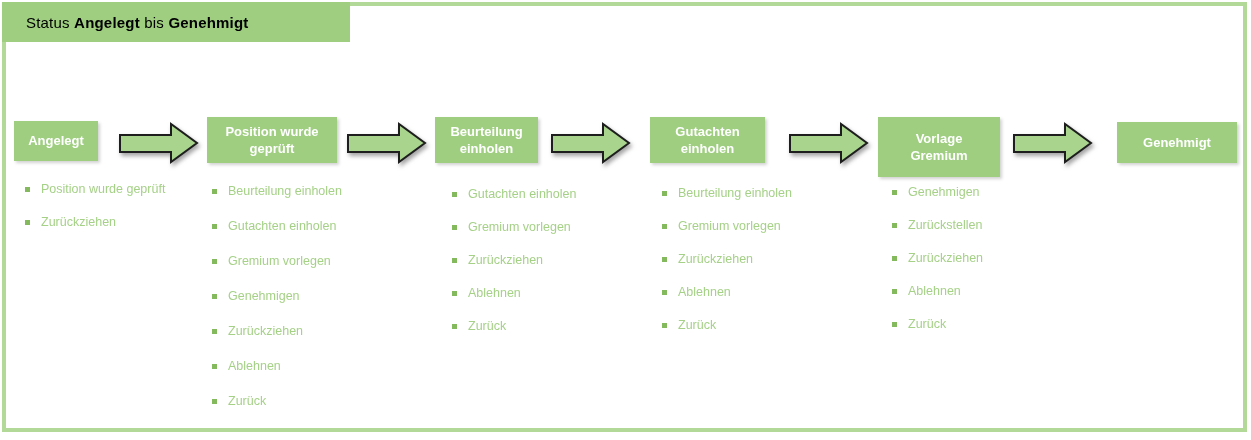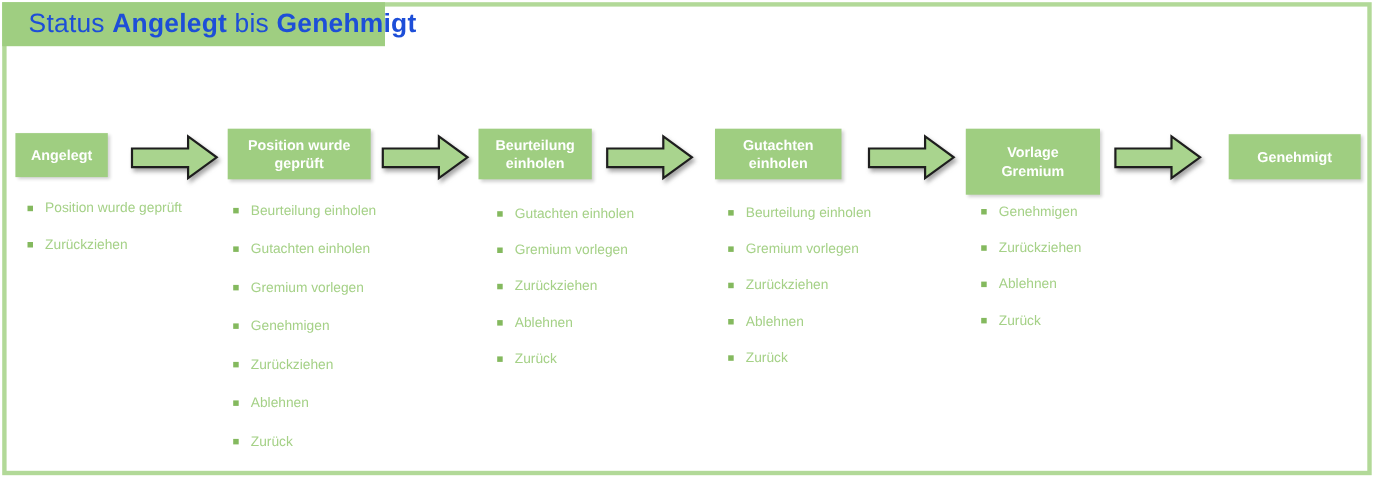--- a/index.html
+++ b/index.html
@@ -28,22 +28,22 @@
   
   .title-bar {
     position: absolute;
     left: 2px; top: 2px;
     width: 348px; height: 40px;
     background: #9fce81;
     display: flex;
     align-items: center;
     padding-left: 24px;
     box-sizing: border-box;
-    color: #1d4ed8;
-    font-size: 24px;
+    color: #000000;
+    font-size: 15px;
     letter-spacing: 0.2px;
     white-space: pre;
   }
   .title-bar .bold { font-weight: bold; }
   
   .stage-box {
     position: absolute;
     background: #9fce81;
     color: #ffffff;
     font-weight: bold;
@@ -237,20 +237,24 @@
       </li>
   </ul>
 
   <ul class="action-list list-5">
     <li>
         <span class="bullet"></span>
         <span>Genehmigen</span>
       </li>
     <li>
         <span class="bullet"></span>
+        <span>Zurückstellen</span>
+      </li>
+    <li>
+        <span class="bullet"></span>
         <span>Zurückziehen</span>
       </li>
     <li>
         <span class="bullet"></span>
         <span>Ablehnen</span>
       </li>
     <li>
         <span class="bullet"></span>
         <span>Zurück</span>
       </li>

